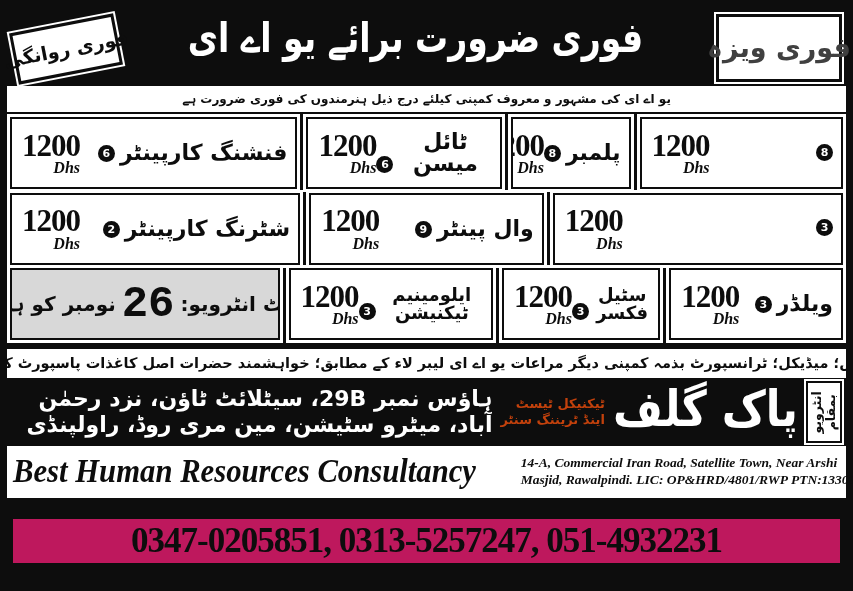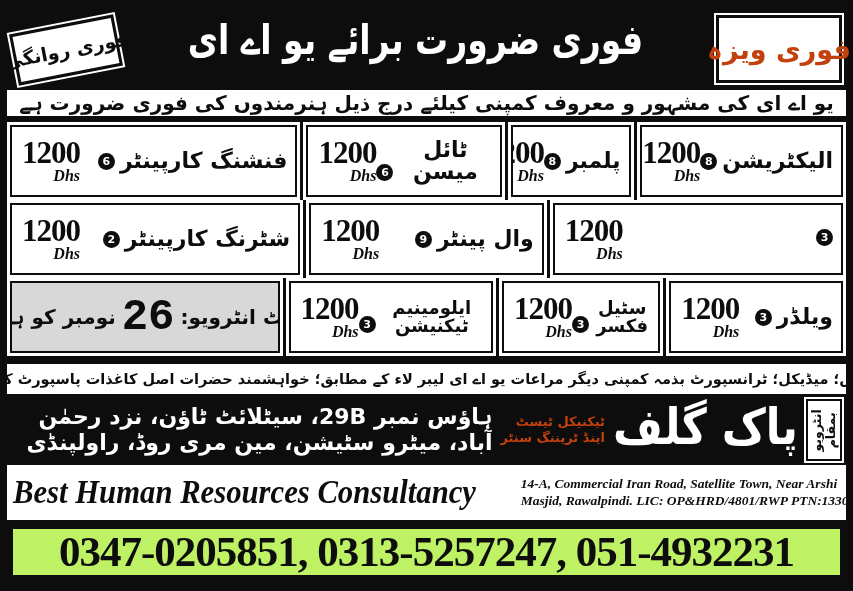--- a/index.html
+++ b/index.html
@@ -38,28 +38,28 @@
     letter-spacing:1px;
     overflow:hidden;
     padding-bottom:14px;
   }
   .badge-right {
     background:#fff; border:3px solid #0d0d0d;
     box-shadow:0 0 0 2px #fff;
     width:126px; height:68px;
     display:flex; align-items:center; justify-content:center;
     margin:2px 4px 0 4px;
-    font-weight:bold; font-size:27px; color:#c2410c;
+    font-weight:bold; font-size:27px; color:#404040;
     direction:rtl; white-space:nowrap;
     flex:0 0 auto;
   }
   
   .subtitle {
     height:27px; background:#fff; color:#0d0d0d;
-    font-weight:bold; font-size:20px;
+    font-weight:bold; font-size:12px;
     display:flex; align-items:center; justify-content:center;
     direction:rtl; white-space:nowrap; overflow:hidden;
   }
   
   .grid {
     height:248px;
     display:flex; flex-direction:column;
     justify-content:space-evenly;
     padding:2px 3px;
   }
@@ -169,25 +169,25 @@
     flex:1 1 auto;
   }
   .agency-address {
     font-family:"Liberation Serif", serif;
     font-weight:bold; font-size:13.5px; color:#0d0d0d;
     line-height:1.25; white-space:nowrap; flex:0 0 auto;
     text-align:left;
   }
   
   .phones {
-    height:57px; margin:4px 1px;
-    background:#bef264; border:5px solid #0d0d0d;
-    display:flex; align-items:center; justify-content:center;
-    font-family:"Liberation Serif", serif;
-    font-weight:bold; font-size:43px; color:#0d0d0d;
+    height:57px; margin:16px 1px;
+    background:#be185d; border:5px solid #0d0d0d;
+    display:flex; align-items:center; justify-content:center;
+    font-family:"Liberation Serif", serif;
+    font-weight:bold; font-size:35px; color:#0d0d0d;
     white-space:nowrap; letter-spacing:-1px;
     transform-origin:center; overflow:hidden;
   }
 </style>
 </head>
 <body>
 
 <div class="poster">
 
   <div class="header">
@@ -196,21 +196,20 @@
     <div class="badge-right">فوری ویزہ</div>
   </div>
 
   <div class="subtitle">یو اے ای کی مشہور و معروف کمپنی کیلئے درج ذیل ہنرمندوں کی فوری ضرورت ہے</div>
 
   <div class="grid">
 
     <div class="grid-row">
       <div class="job-box" style="flex:24 0 0">
         <div class="job-title-wrap">
-          <span class="job-title">الیکٹریشن</span>
           <span class="count-badge">8</span>
         </div>
         <div class="salary">
           <div class="amount">1200</div>
           <div class="currency">Dhs</div>
         </div>
       </div>
       <div class="job-box" style="flex:13 0 0">
         <div class="job-title-wrap">
           <span class="job-title">پلمبر</span>

